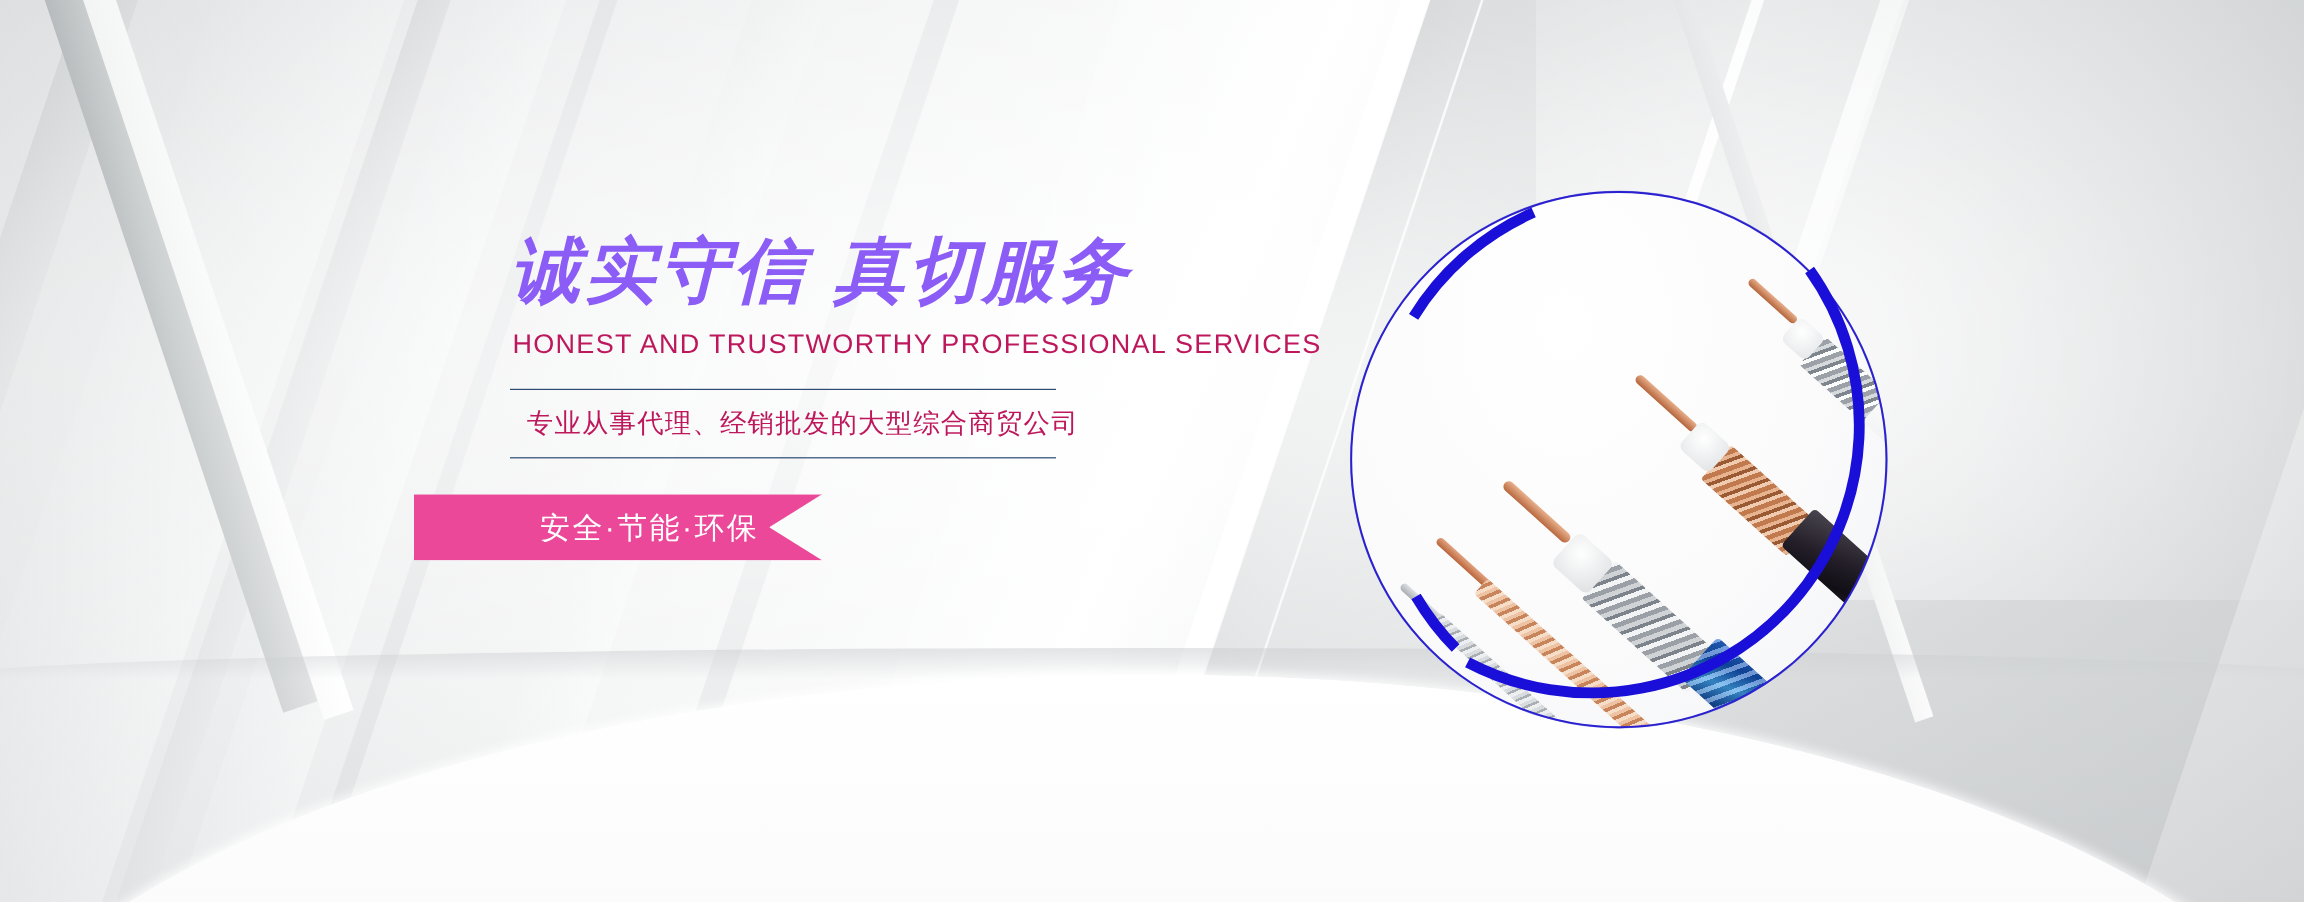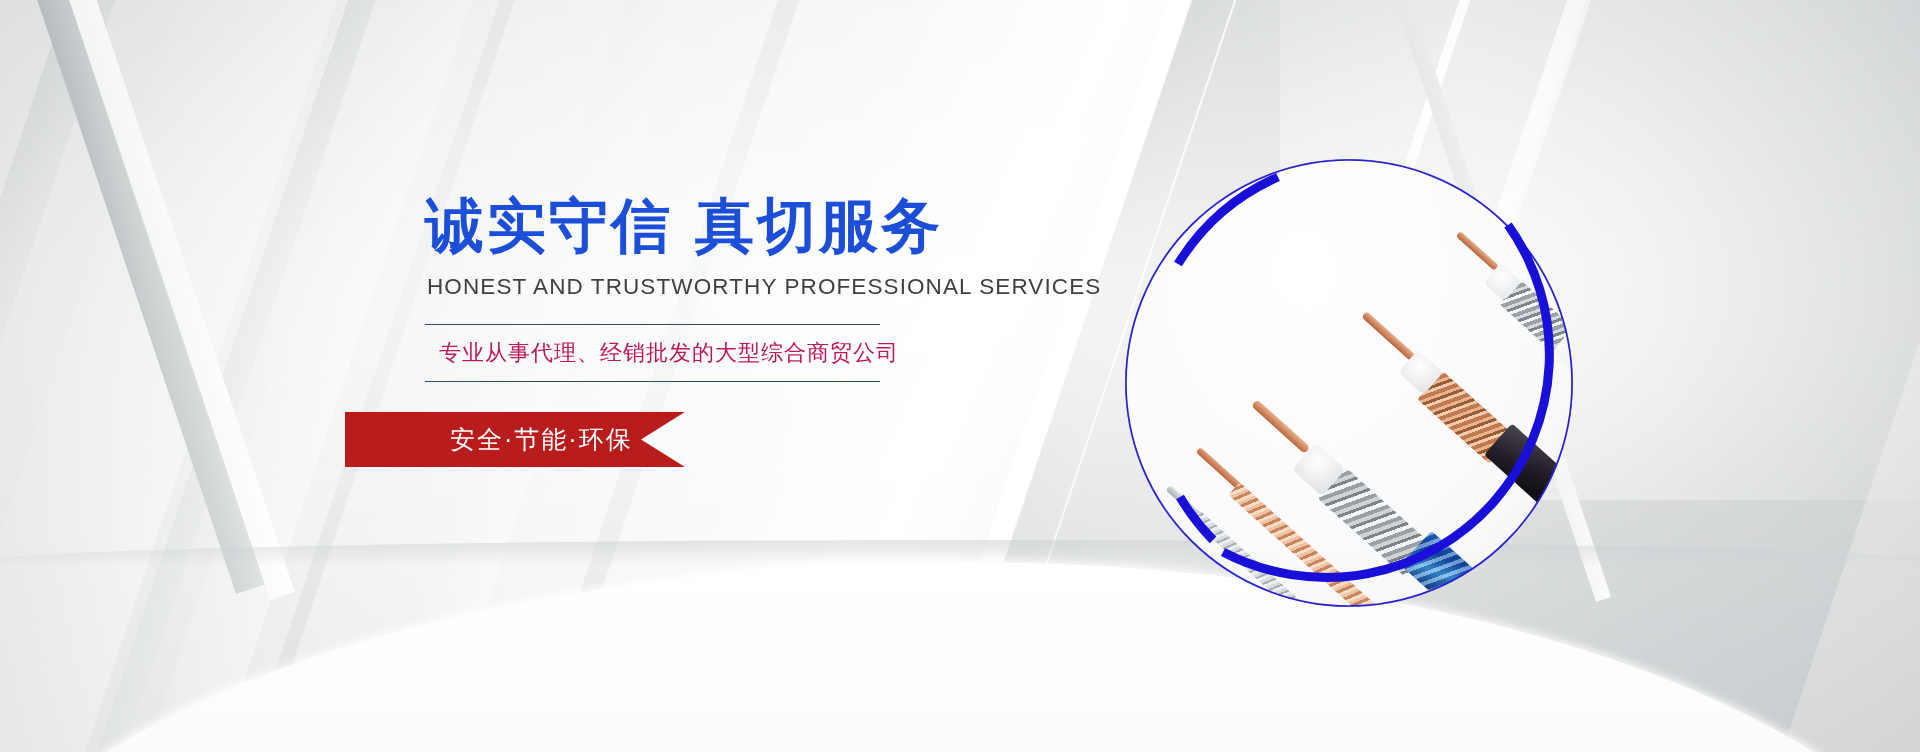--- a/index.html
+++ b/index.html
@@ -120,41 +120,41 @@
     left:1596px;bottom:150px;width:16px;height:640px;
     background:linear-gradient(95deg,#e4e6e7,#fbfbfb);
     transform:rotate(-18.5deg);
   }
 
   
   .text-block{position:absolute;left:425px;top:196px;width:660px;}
 
   .headline{
     font-size:59px;line-height:1.05;font-weight:bold;
-    color:#1d4ed8;letter-spacing:3px;white-space:nowrap;margin:0;
+    color:#8b5cf6;letter-spacing:3px;white-space:nowrap;margin:0;font-style:italic;
   }
   .headline .gap{display:inline-block;width:22px;}
 
   .subtitle-en{
     margin:16px 0 0 2px;
-    font-size:22.5px;letter-spacing:1.1px;color:#404040;
+    font-size:22.5px;letter-spacing:1.1px;color:#be185d;
     font-weight:400;white-space:nowrap;
   }
 
   .rule-box{margin-top:24px;width:455px;}
   .rule{height:1px;background:#2b4a74;width:100%;}
   .subtitle-cn{
     font-size:22px;color:#be185d;letter-spacing:1px;
     padding:13px 0 13px 14px;white-space:nowrap;
   }
 
   
   .ribbon{
     position:relative;margin-top:30px;margin-left:-80px;
-    width:340px;height:55px;background:#b91c1c;
+    width:340px;height:55px;background:#ec4899;
     display:flex;align-items:center;
     clip-path:polygon(0 0,100% 0,100% 100%,0 100%,0 100%);
   }
   .ribbon-notch{
     position:absolute;right:0;top:0;width:44px;height:55px;
     background:#fafbfb;
     clip-path:polygon(100% 0,100% 100%,0 50%);
   }
   .ribbon-label{
     color:#ffffff;font-size:25px;letter-spacing:2px;

